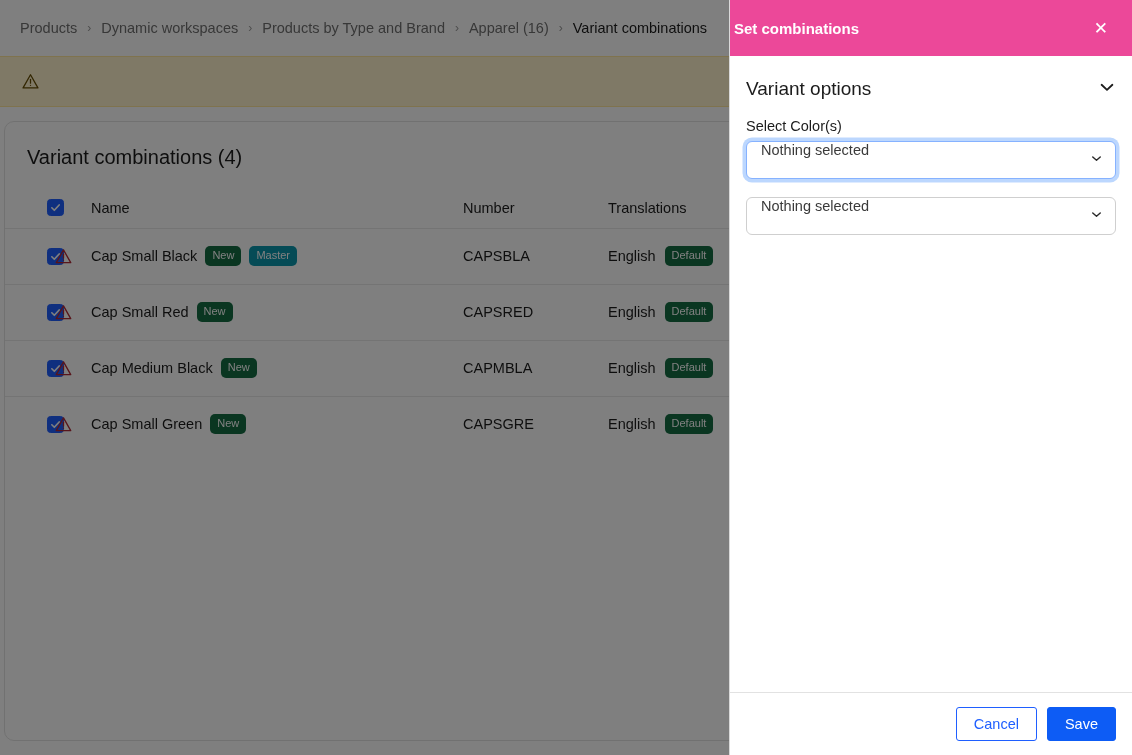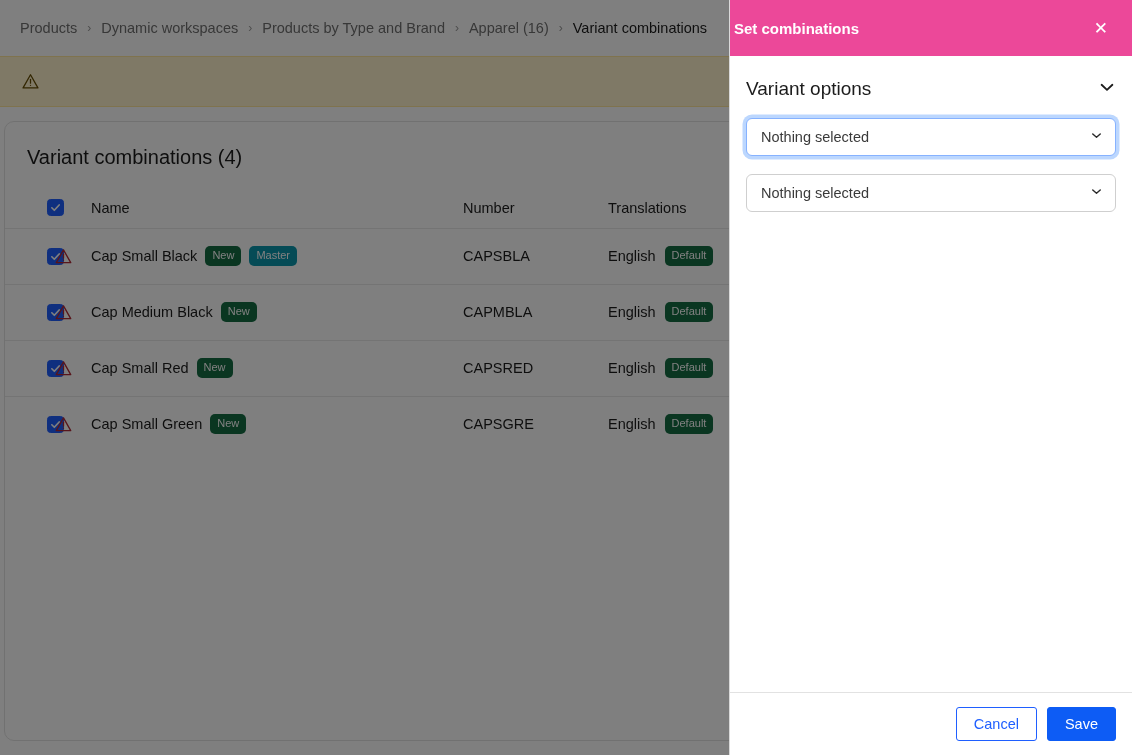--- a/index.html
+++ b/index.html
@@ -160,21 +160,21 @@
 
   .field { margin-bottom: 18px; }
   .field-label { font-size: 14.5px; color: #1c1c1c; display:block; margin-bottom: 7px; }
 
   .select {
     position: relative;
     height: 38px;
     border: 1px solid #cfcfcf;
     border-radius: 6px;
     background: #fff;
-    display: flex; align-items: center;
+    display: flex; 
     padding: 0 30px 0 14px;
     font-size: 14.5px; color: #3a3a3a;
     cursor: pointer;
   }
   .select.focused {
     border-color: #86b2ff;
     box-shadow: 0 0 0 3.5px rgba(13,110,253,0.28);
   }
   .select .sel-chev {
     position: absolute; right: 12px; top: 50%; transform: translateY(-50%);
@@ -287,50 +287,50 @@
                       <path d="M2 6.3 L4.7 9 L10 3.2" stroke="#fff" stroke-width="1.8" fill="none" stroke-linecap="round" stroke-linejoin="round"></path>
                     </svg>
                   </span></td>
                 <td><span><svg class="warn-tri" width="17" height="17" viewBox="0 0 16 16" fill="none" stroke="#b02a37" stroke-width="1.25">
                       <path d="M8 1.8 L14.8 13.8 H1.2 Z" stroke-linejoin="round"></path>
                       <path d="M8 5.9 V9.4" stroke-linecap="round"></path>
                       <circle cx="8" cy="11.5" r="0.62" fill="#b02a37" stroke="none"></circle>
                     </svg></span></td>
                 <td>
                   <span class="namecell">
-                    <span>Cap Medium Black</span>
+                    <span>Cap Small Red</span>
                     <span class="badge badge-new">New</span>
                   </span>
                 </td>
-                <td>CAPMBLA</td>
+                <td>CAPSRED</td>
                 <td>
                   <span class="transcell">
                     <span>English</span>
                     <span class="badge badge-default">Default</span>
                   </span>
                 </td>
               </tr>
               <tr>
                 <td><span class="chk">
                     <svg width="11" height="11" viewBox="0 0 12 12">
                       <path d="M2 6.3 L4.7 9 L10 3.2" stroke="#fff" stroke-width="1.8" fill="none" stroke-linecap="round" stroke-linejoin="round"></path>
                     </svg>
                   </span></td>
                 <td><span><svg class="warn-tri" width="17" height="17" viewBox="0 0 16 16" fill="none" stroke="#b02a37" stroke-width="1.25">
                       <path d="M8 1.8 L14.8 13.8 H1.2 Z" stroke-linejoin="round"></path>
                       <path d="M8 5.9 V9.4" stroke-linecap="round"></path>
                       <circle cx="8" cy="11.5" r="0.62" fill="#b02a37" stroke="none"></circle>
                     </svg></span></td>
                 <td>
                   <span class="namecell">
-                    <span>Cap Small Red</span>
+                    <span>Cap Medium Black</span>
                     <span class="badge badge-new">New</span>
                   </span>
                 </td>
-                <td>CAPSRED</td>
+                <td>CAPMBLA</td>
                 <td>
                   <span class="transcell">
                     <span>English</span>
                     <span class="badge badge-default">Default</span>
                   </span>
                 </td>
               </tr>
               <tr>
                 <td><span class="chk">
                     <svg width="11" height="11" viewBox="0 0 12 12">
@@ -377,20 +377,21 @@
       <div class="section-head">
         <span class="section-title">Variant options</span>
         <span class="chev">
           <svg width="18" height="18" viewBox="0 0 16 16" fill="none" stroke="#1c1c1c" stroke-width="1.6" stroke-linecap="round" stroke-linejoin="round">
               <path d="M3.2 6 L8 10.6 L12.8 6"></path>
             </svg>
         </span>
       </div>
 
       <div class="field">
+        <label class="field-label">Select Color(s)</label>
         <div class="select focused">
           <span>Nothing selected</span>
           <span class="sel-chev">
             <svg width="13" height="13" viewBox="0 0 16 16" fill="none" stroke="#2b2b2b" stroke-width="1.8" stroke-linecap="round" stroke-linejoin="round">
                 <path d="M3.4 6.2 L8 10.2 L12.6 6.2"></path>
               </svg>
           </span>
         </div>
       </div>
 

